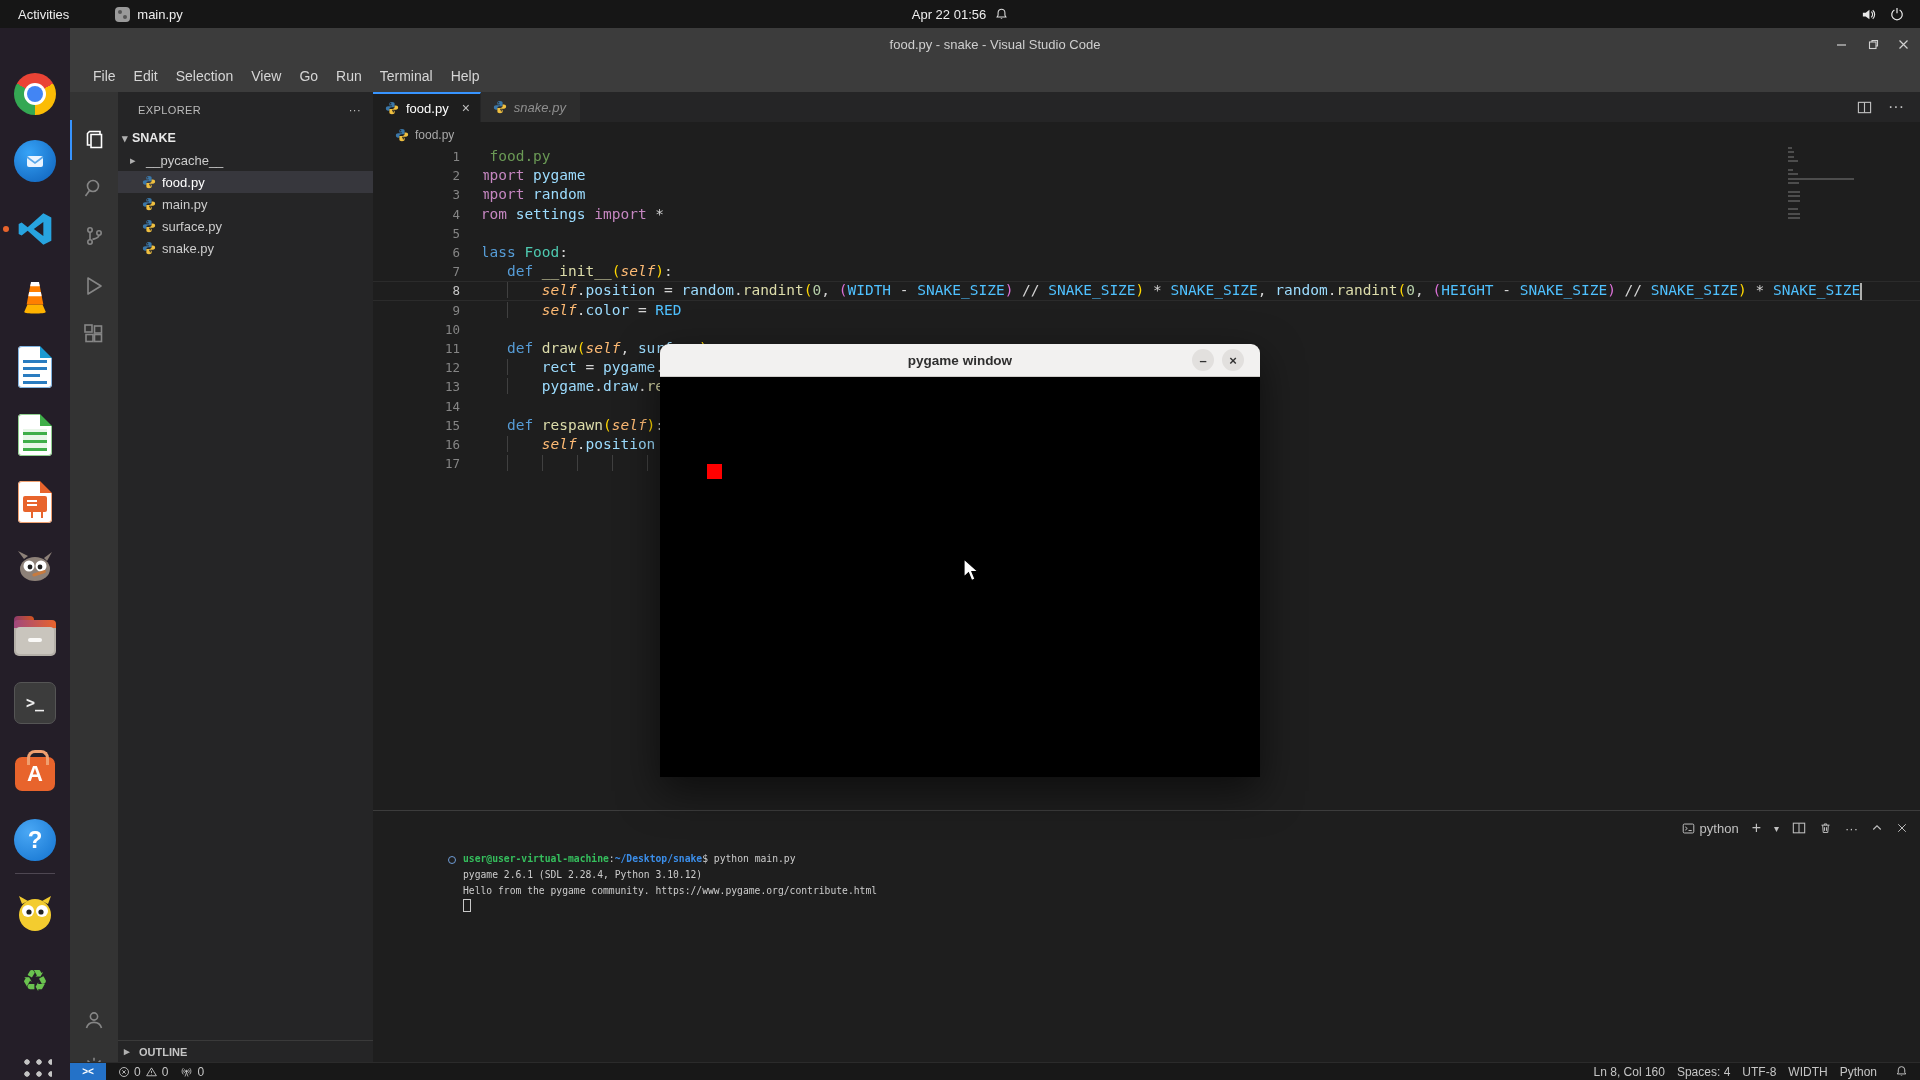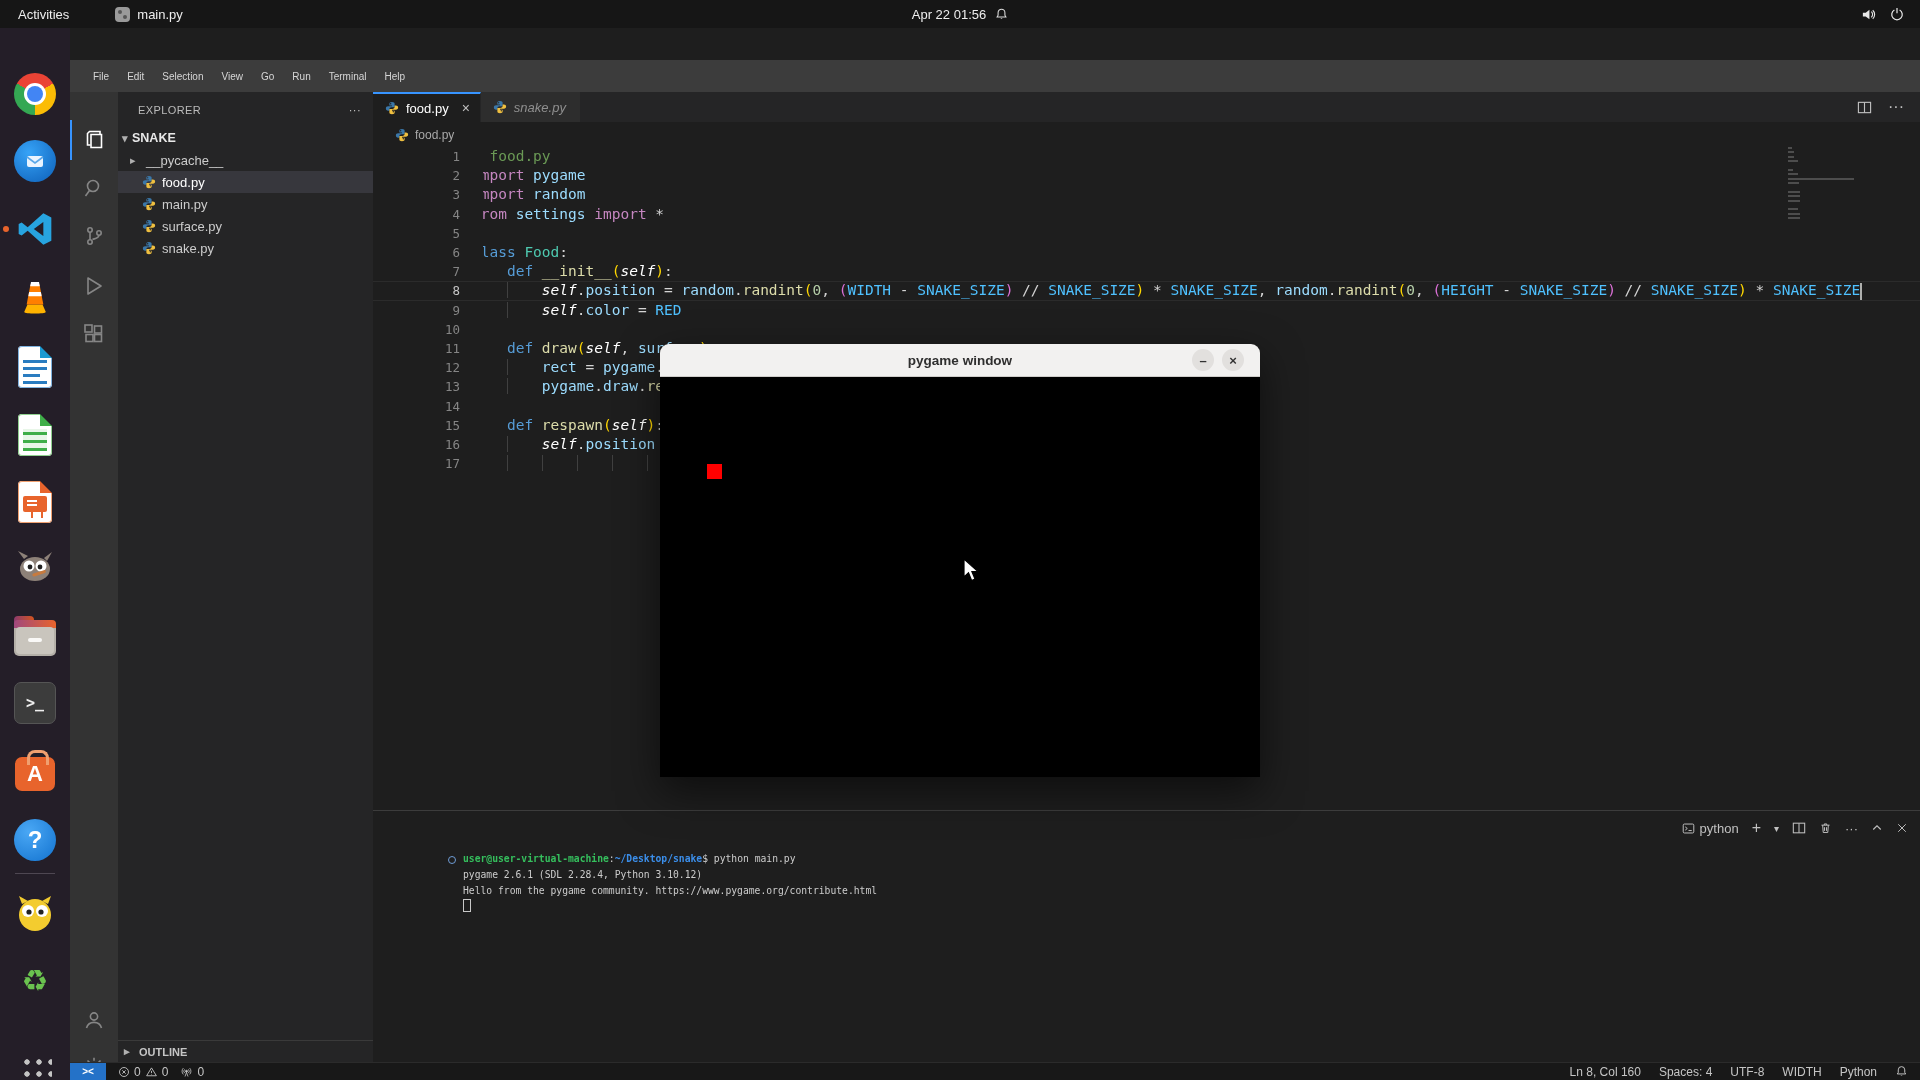--- a/index.html
+++ b/index.html
@@ -16,21 +16,21 @@
   #tb-appicon:before{content:"";position:absolute;right:3px;bottom:3px;width:4px;height:4px;border-radius:50%;background:#555;}
   #tb-center{position:absolute;left:0;right:0;top:0;height:28px;display:flex;align-items:center;justify-content:center;gap:9px;pointer-events:none;}
   #tb-right{margin-left:auto;display:flex;align-items:center;gap:14px;padding-right:16px;}
   
   #dock{left:0;top:28px;width:70px;height:1052px;background:#241e28;}
   .dock-ic{position:absolute;left:11px;width:48px;height:48px;display:flex;align-items:center;justify-content:center;}
   
   #vsc{left:70px;top:28px;width:1850px;height:1052px;background:#1e1e1e;}
   #vs-title{left:0;top:0;width:1850px;height:32px;background:#3c3c3c;display:flex;align-items:center;justify-content:center;color:#cfcfcf;font-size:13px;}
   .win-ctl{position:absolute;top:0;width:30px;height:32px;display:flex;align-items:center;justify-content:center;color:#d0d0d0;}
-  #vs-menu{left:0;top:32px;width:1850px;height:32px;background:#3c3c3c;display:flex;align-items:center;padding-left:14px;box-sizing:border-box;font-size:10px;color:#d6d6d6;}
+  #vs-menu{left:0;top:32px;width:1850px;height:32px;background:#3c3c3c;display:flex;align-items:center;padding-left:14px;box-sizing:border-box;font-size:14px;color:#d6d6d6;}
   .menu-item{padding:4px 9px;border-radius:4px;}
   
   #activity{left:0;top:64px;width:48px;height:970px;background:#333333;}
   .act-ic{position:absolute;left:0;width:48px;height:40px;display:flex;align-items:center;justify-content:center;color:#868686;}
   .act-ic.active{color:#fff;border-left:2px solid #3794ff;box-sizing:border-box;}
   .badge{position:absolute;right:6px;bottom:2px;min-width:14px;height:14px;border-radius:8px;background:#2472c8;color:#fff;font-size:9px;display:flex;align-items:center;justify-content:center;padding:0 2px;}
   
   #sidebar{left:48px;top:64px;width:255px;height:970px;background:#252526;font-size:13px;color:#cccccc;}
   #exp-head{display:flex;align-items:center;height:35px;padding:0 12px 0 20px;font-size:11px;letter-spacing:.4px;color:#bbbbbb;gap:7px;}
   #exp-head .dots{margin-left:auto;color:#c5c5c5;}
@@ -53,21 +53,21 @@
   
   #code-zone{left:0;top:55px;width:1547px;height:663px;}
   #gutter{position:absolute;left:47px;top:0;width:40px;text-align:right;
     font-family:"DejaVu Sans Mono",monospace;font-size:12.5px;line-height:19.2px;color:#858585;}
   #gutter .cur{color:#c6c6c6;}
   #code-clip{position:absolute;left:110px;top:0;right:0;bottom:0;overflow:hidden;}
   #code-pre{position:absolute;left:-11px;top:0;white-space:pre;
     font-family:"DejaVu Sans Mono",monospace;font-size:14.5px;line-height:19.2px;color:#d4d4d4;}
   .cl{height:19.2px;}
   .cm{color:#6a9955;} .kw{color:#c586c0;} .kd{color:#569cd6;} .cls{color:#4ec9b0;}
-  .fn{color:#dcdcaa;} .v{color:#9cdcfe;} .slf{color:#ffffff;font-style:italic;}
+  .fn{color:#dcdcaa;} .v{color:#9cdcfe;} .slf{color:#fdba74;font-style:italic;}
   .num{color:#b5cea8;} .cst{color:#4fc1ff;} .tx{color:#d4d4d4;}
   .br1{color:#ffd700;} .br2{color:#da70d6;}
   .g{background-image:linear-gradient(to right,#404040 1px,transparent 1px);}
   #cur-line{position:absolute;left:0;top:134.4px;width:1547px;height:19.2px;border-top:1px solid #2b2b2b;border-bottom:1px solid #2b2b2b;box-sizing:border-box;}
   #caret{position:absolute;top:135.5px;width:1.6px;height:17px;background:#aeafad;}
   #minimap{position:absolute;right:62px;top:0;width:70px;}
   .mm-bar{height:2px;margin-bottom:2.4px;background:#4d4d4d;}
   #vscroll{position:absolute;right:0;top:0;width:10px;height:663px;background:transparent;}
   
   #panel{left:303px;top:782px;width:1547px;height:252px;background:#1e1e1e;border-top:1px solid #3c3c3c;box-sizing:border-box;}
@@ -232,20 +232,39 @@
     <div class="dock-ic" style="top:928px">
       <span style="color:#6ac34f;font-size:30px;font-family:'DejaVu Sans',sans-serif;">♻</span>
     </div>
     <div class="dock-ic" style="top:1018px">
       <div style="width:34px;height:34px;background-image:radial-gradient(#c4c4c4 2.4px,transparent 3px);background-size:12px 12px;background-position:3px 3px;"></div>
     </div>
   </div>
 
   <div class="abs" id="vsc">
 
+    <div class="abs" id="vs-title">
+      <span>food.py - snake - Visual Studio Code</span>
+      <span class="win-ctl" style="right:64px">
+          <svg width="11" height="11" viewBox="0 0 11 11">
+            <line x1="1" y1="6" x2="10" y2="6" stroke="#d0d0d0" stroke-width="1.2"></line>
+          </svg>
+        </span>
+      <span class="win-ctl" style="right:32px">
+          <svg width="11" height="11" viewBox="0 0 11 11">
+            <rect x="1.5" y="3" width="6.5" height="6.5" fill="none" stroke="#d0d0d0" stroke-width="1.1"></rect>
+            <path d="M4 3V1.5h5.5V7H8" fill="none" stroke="#d0d0d0" stroke-width="1.1"></path>
+          </svg>
+        </span>
+      <span class="win-ctl" style="right:2px">
+          <svg width="11" height="11" viewBox="0 0 11 11">
+            <path d="M1.5 1.5l8 8M9.5 1.5l-8 8" stroke="#d0d0d0" stroke-width="1.2"></path>
+          </svg>
+        </span>
+    </div>
 
     <div class="abs" id="vs-menu">
         <div class="menu-item">File</div>
         <div class="menu-item">Edit</div>
         <div class="menu-item">Selection</div>
         <div class="menu-item">View</div>
         <div class="menu-item">Go</div>
         <div class="menu-item">Run</div>
         <div class="menu-item">Terminal</div>
         <div class="menu-item">Help</div>
@@ -494,21 +513,21 @@
         <span>0</span>
       </div>
       <div class="st-item">
         <svg width="13" height="12" viewBox="0 0 16 16" fill="none" stroke="#c5c5c5" stroke-width="1.1">
             <circle cx="8" cy="7" r="1.3" fill="#c5c5c5"></circle>
             <path d="M5.5 9.5a3.5 3.5 0 0 1 0-5M10.5 4.5a3.5 3.5 0 0 1 0 5M3.8 11.2a6 6 0 0 1 0-8.4M12.2 2.8a6 6 0 0 1 0 8.4M8 8.5L6 14M8 8.5l2 5.5"></path>
           </svg>
         <span>0</span>
       </div>
       <div id="st-right">
-        <span id="st-right-items" style="display:flex;gap:18px;padding-left:24px;">
+        <span id="st-right-items" style="display:flex;gap:12px;padding-left:24px;">
             <span>Ln 8, Col 160</span>
             <span>Spaces: 4</span>
             <span>UTF-8</span>
             <span>WIDTH</span>
             <span>Python</span>
           </span>
         <span>
           <svg width="13" height="13" viewBox="0 0 16 16">
               <path d="M8 2a4 4 0 0 0-4 4v3.2L2.8 11h10.4L12 9.2V6a4 4 0 0 0-4-4z" fill="none" stroke="#c5c5c5" stroke-width="1.2"></path>
               <path d="M6.9 12.5a1.2 1.2 0 0 0 2.2 0z" fill="#c5c5c5"></path>

